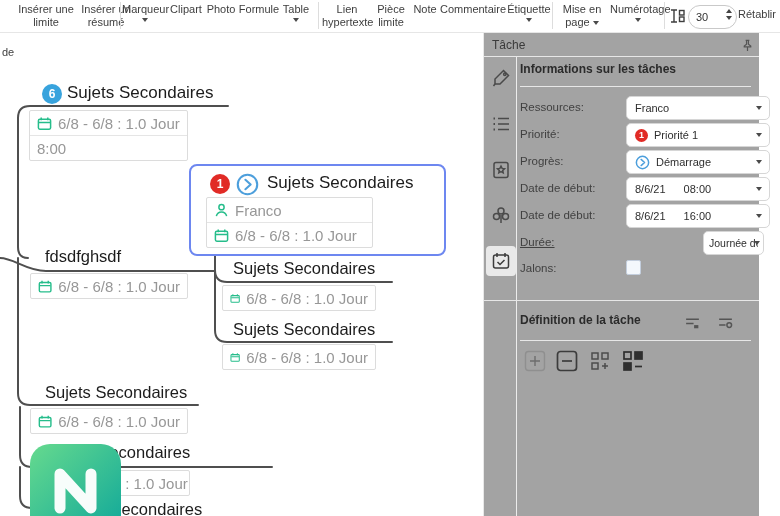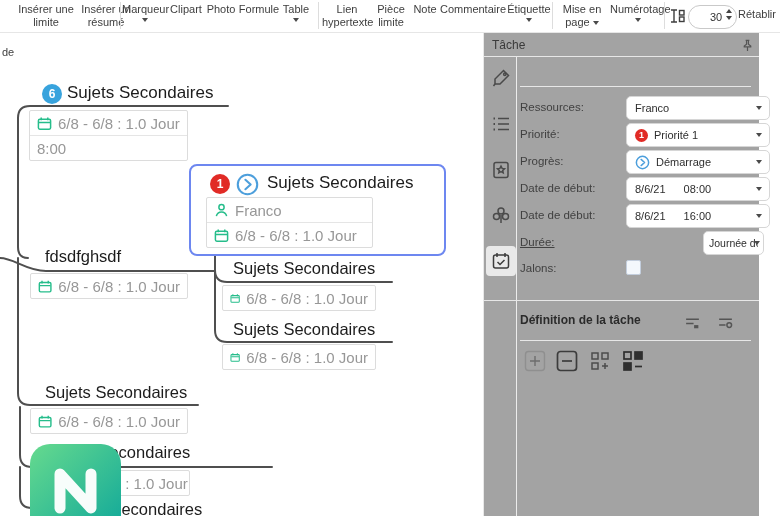--- a/index.html
+++ b/index.html
@@ -5,21 +5,21 @@
   html,body{margin:0;padding:0;}
   body{width:780px;height:516px;font-family:"Liberation Sans",sans-serif;background:#fff;}
   #app{position:relative;width:780px;height:516px;overflow:hidden;background:#fff;}
 
   
   .toolbar{position:absolute;left:0;top:0;width:780px;height:32px;background:#fff;border-bottom:1px solid #e6e6e6;z-index:6;}
   .tl{position:absolute;top:3px;font-size:11px;line-height:13px;color:#3e3e3e;text-align:center;cursor:default;}
   .tsep{position:absolute;top:2px;width:1px;height:27px;background:#ddd;}
   .caret{display:inline-block;width:0;height:0;border-left:3.5px solid transparent;border-right:3.5px solid transparent;border-top:4px solid #4a4a4a;vertical-align:middle;}
   .caret.below{display:block;margin:2px auto 0;}
-  .spinbox{position:absolute;left:688px;top:5px;width:40px;height:22px;border:1px solid #c9c9c9;border-radius:12px;font-size:11px;color:#333;display:flex;align-items:center;padding-left:7px;justify-content:center;}
+  .spinbox{position:absolute;left:688px;top:5px;width:40px;height:22px;border:1px solid #c9c9c9;border-radius:12px;font-size:11px;color:#333;display:flex;align-items:center;padding-left:7px;}
   .spinarrows{position:absolute;right:4px;top:3px;display:flex;flex-direction:column;gap:3px;}
   .up{width:0;height:0;border-left:3.5px solid transparent;border-right:3.5px solid transparent;border-bottom:4px solid #444;}
   .dn{width:0;height:0;border-left:3.5px solid transparent;border-right:3.5px solid transparent;border-top:4px solid #444;}
 
   
   .lines{position:absolute;left:0;top:0;z-index:1;}
   .ntitle{position:absolute;font-size:16.5px;color:#1c1c1c;white-space:nowrap;z-index:2;}
   .badge{position:absolute;width:20px;height:20px;border-radius:50%;color:#fff;font-size:12px;font-weight:bold;display:flex;align-items:center;justify-content:center;z-index:3;}
   .b-blue{background:#38a3dd;}
   .b-red{background:#e12b26;}
@@ -240,20 +240,21 @@
         <circle cx="14.5" cy="10.5" r="3"></circle>
         <path d="M10 9v8"></path>
       </svg>
     <div class="stripsel"></div>
     <svg class="stripicon" style="top:219px;" viewBox="0 0 20 20" fill="none" stroke="#3c3c3c" stroke-width="1.5">
         <rect x="2.5" y="4" width="15" height="13" rx="2"></rect>
         <path d="M6 2v4M14 2v4"></path>
         <path d="M6.5 11l2.5 2.5 4.5-4.5"></path>
       </svg>
 
+    <div class="p-h" style="top:30px;">Informations sur les tâches</div>
     <div class="hdiv" style="left:36px;right:8px;top:54px;"></div>
 
     <div class="p-label" style="top:69px;">Ressources:</div>
     <div class="pctl" style="top:64px;">
       <span>Franco</span>
       <span class="caret"></span>
     </div>
 
     <div class="p-label" style="top:96px;">Priorité:</div>
     <div class="pctl" style="top:91px;">

